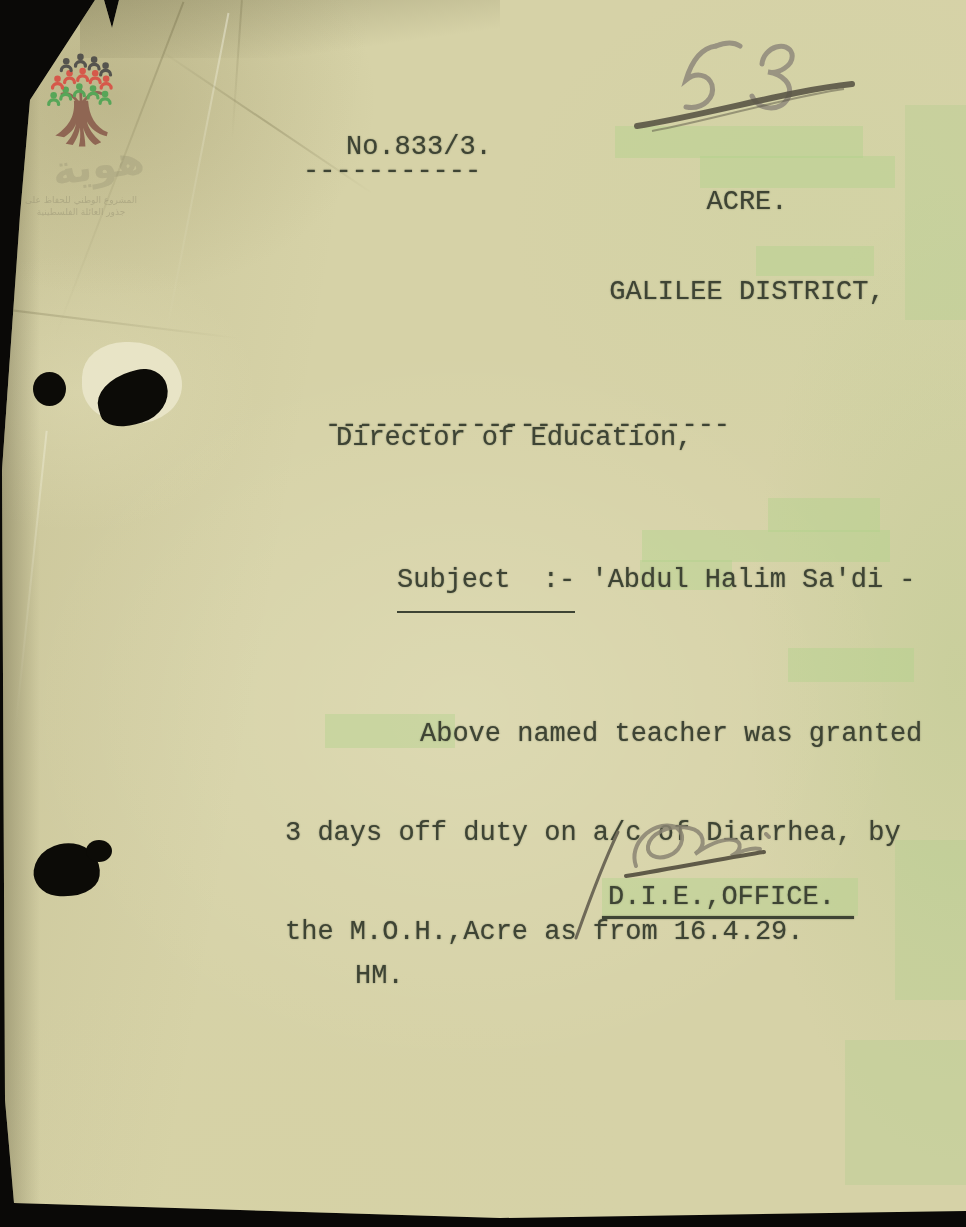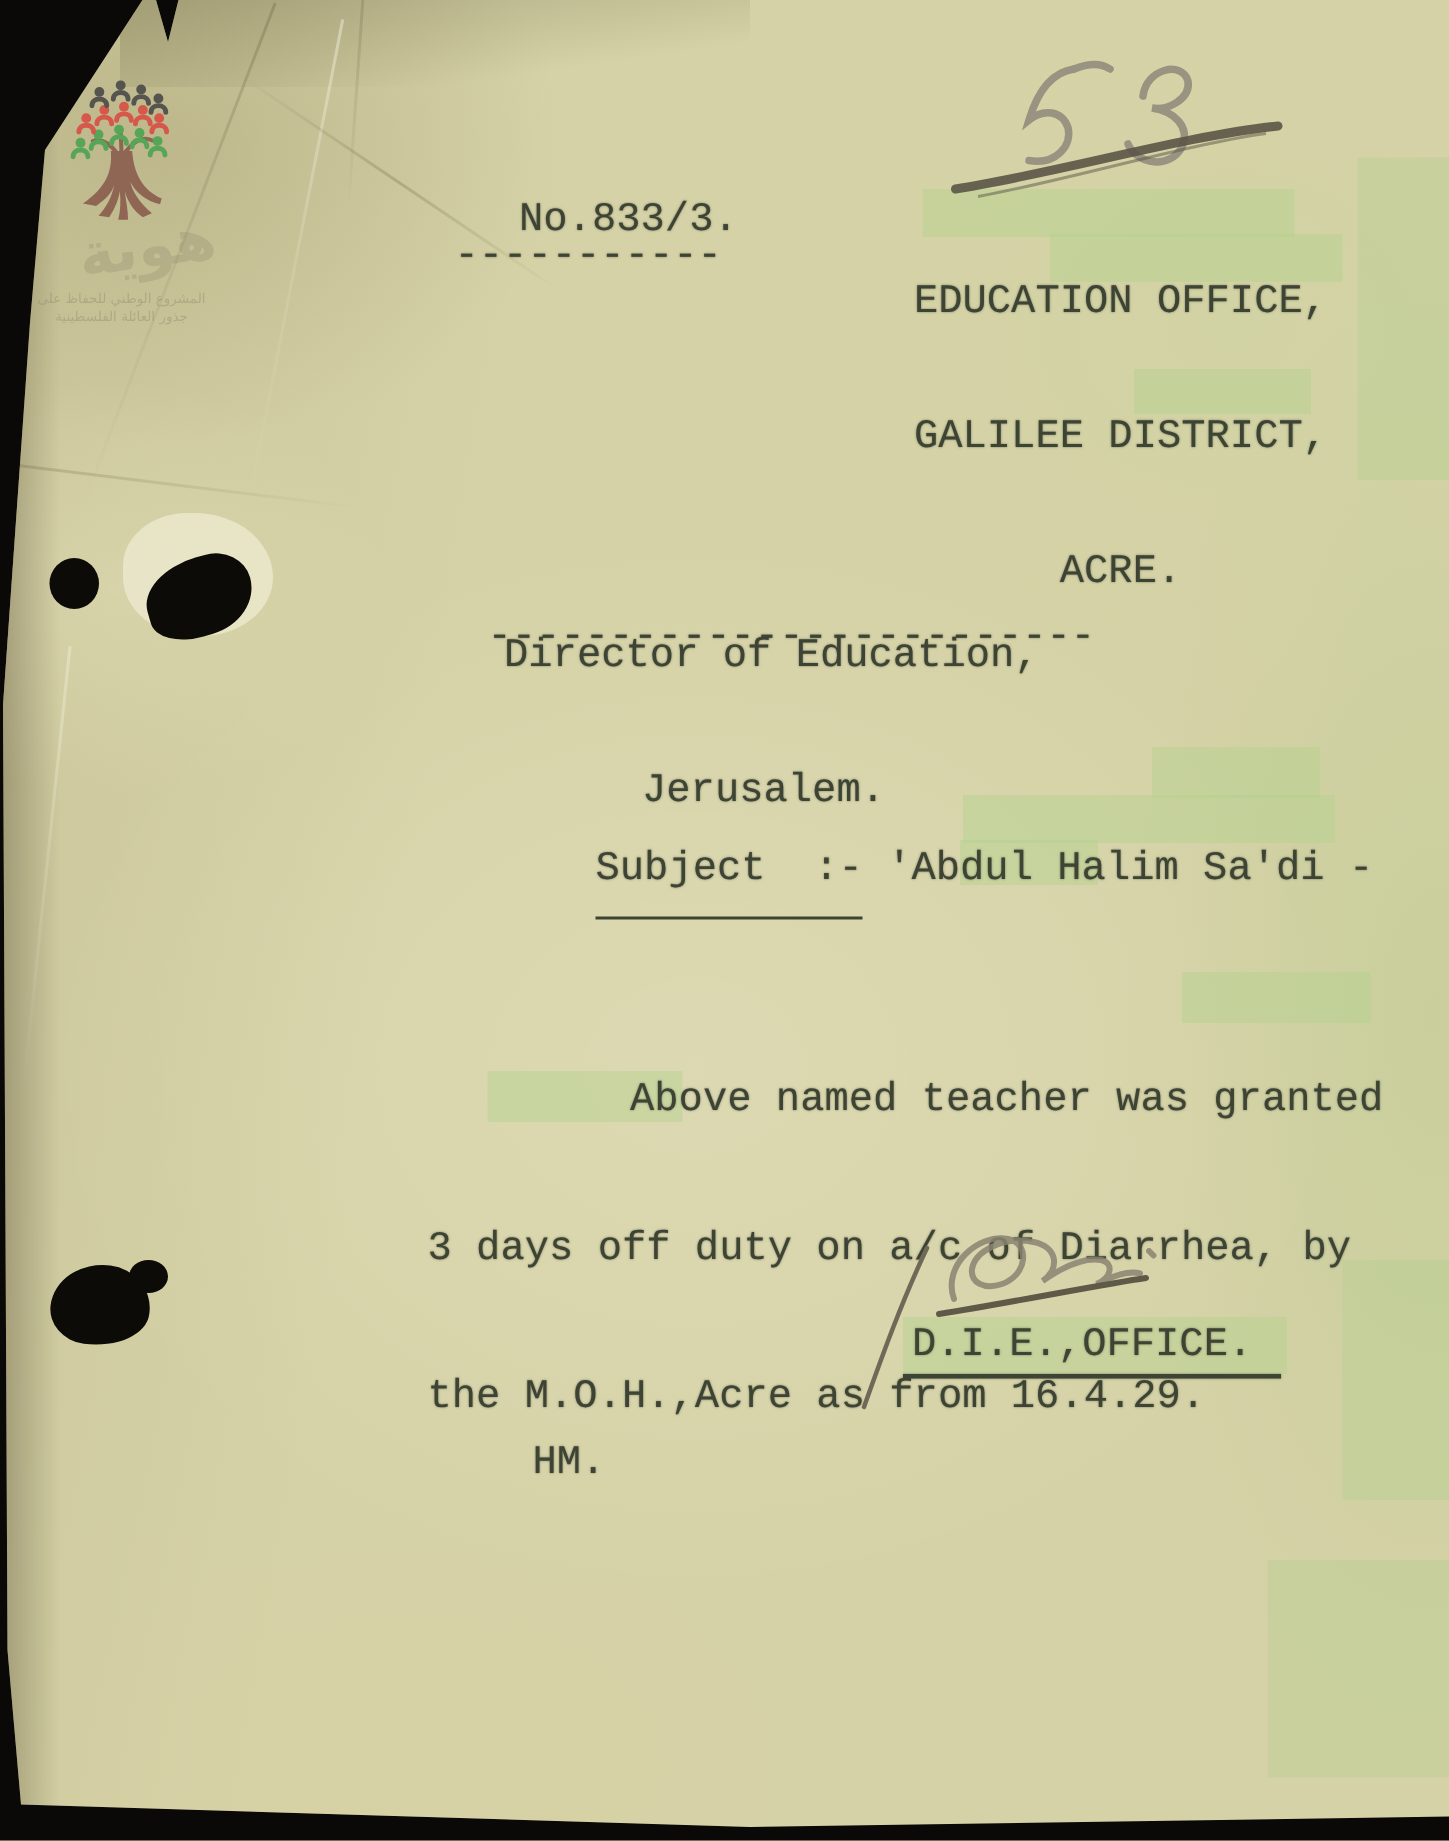--- a/index.html
+++ b/index.html
@@ -155,29 +155,27 @@
       <path d="M150,36 C152,18 176,12 180,26 C182,38 166,46 156,44 C170,46 182,56 176,70 C168,85 146,82 140,68"></path>
     </g>
     <path d="M25,98 C90,88 180,62 240,56" stroke="#5a5546" stroke-width="6" fill="none" stroke-linecap="round" opacity=".9"></path>
     <path d="M40,103 C100,92 180,68 232,61" stroke="#5a5546" stroke-width="2" fill="none" opacity=".5"></path>
   </svg>
 
   <div class="type" style="left:346px;top:132px">No.833/3.</div>
   <div class="type dashline" style="left:303px;top:156px">-----------</div>
 
   <div class="type" style="left:602px;top:127px;width:290px;text-align:center">
-    <div>EDUCATION OFFICE,</div>
+    <div>ACRE.</div>
     <div>GALILEE DISTRICT,</div>
-    <div>ACRE.</div>
   </div>
 
 
   <div class="type" style="left:336px;top:363px;width:346px">
     <div>Director of Education,</div>
-    <div style="text-align:center">Jerusalem.</div>
   </div>
   <div class="type dashline" style="left:325px;top:410px">-------------------------</div>
 
   <div class="type" style="left:397px;top:503px;line-height:31px">
     <div><span class="u-solid">Subject  :-</span><span> </span><span>'Abdul Halim Sa'di -</span></div>
   </div>
 
   <div class="type" style="left:285px;top:652px;line-height:33px">
     <div style="padding-left:135px">Above named teacher was granted</div>
     <div>3 days off duty on a/c of Diarrhea, by</div>

